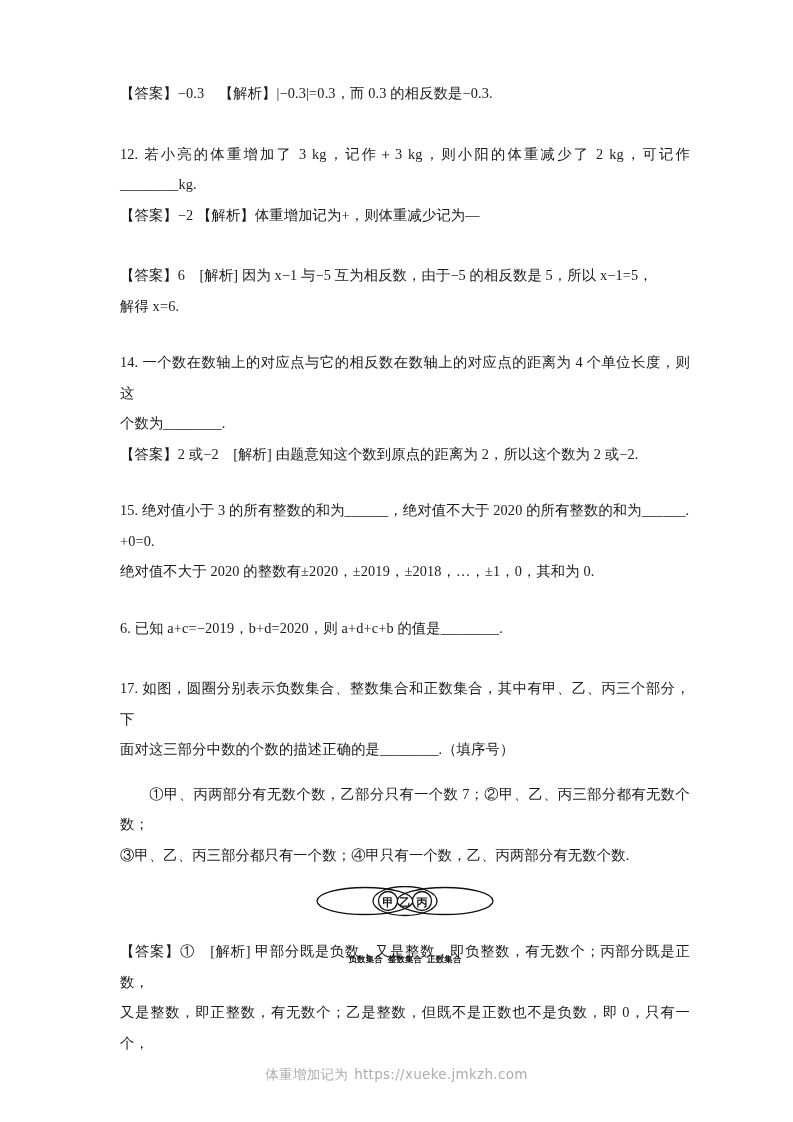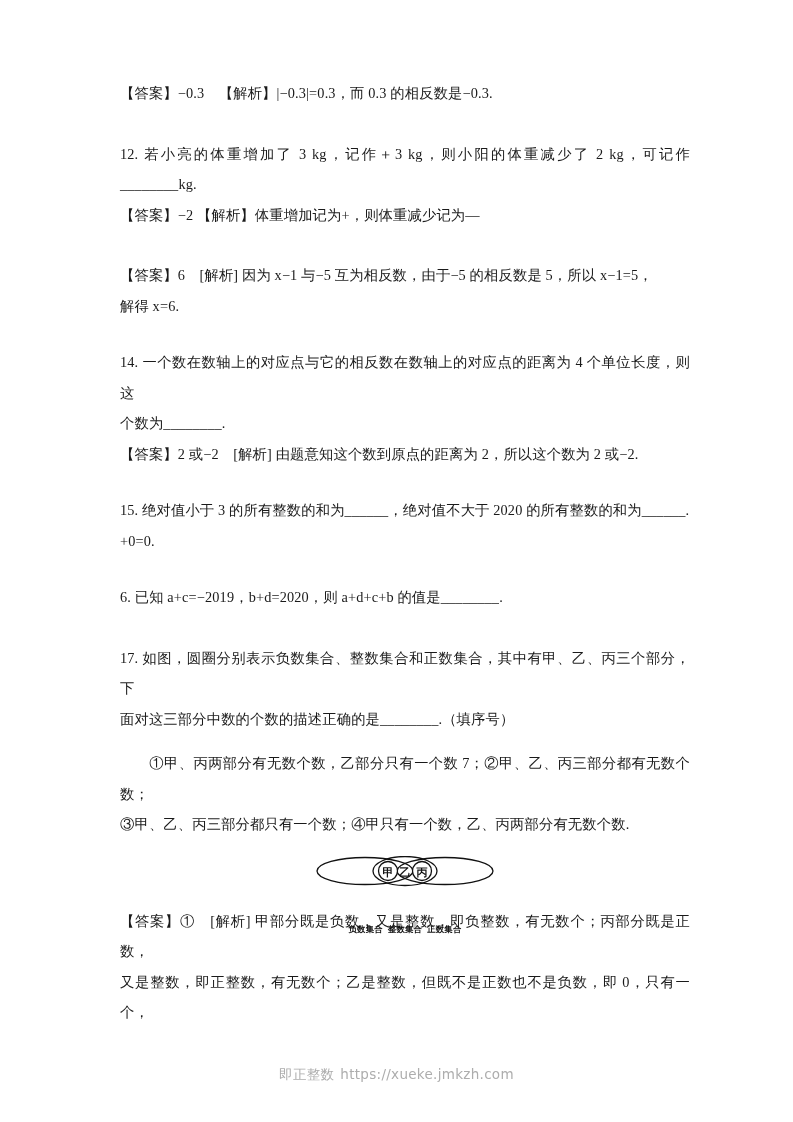--- a/index.html
+++ b/index.html
@@ -111,20 +111,21 @@
     <div class="ln">14. 一个数在数轴上的对应点与它的相反数在数轴上的对应点的距离为 4 个单位长度，则这</div>
     <div class="ln">个数为________.</div>
     <div class="ln">【答案】2 或−2　[解析] 由题意知这个数到原点的距离为 2，所以这个数为 2 或−2.</div>
   </div>
 
   <div class="gap-md"></div>
 
   <div class="blk">
     <div class="ln">15. 绝对值小于 3 的所有整数的和为______，绝对值不大于 2020 的所有整数的和为______.</div>
     <div class="ln">+0=0.</div>
+    <div class="ln">绝对值不大于 2020 的整数有±2020，±2019，±2018，…，±1，0，其和为 0.</div>
   </div>
 
   <div class="gap-md"></div>
 
   <div class="blk">
     <div class="ln">6. 已知 a+c=−2019，b+d=2020，则 a+d+c+b 的值是________.</div>
   </div>
 
   <div class="gap-lg"></div>
 
@@ -156,14 +157,14 @@
     </div>
 
     <div class="ln">【答案】①　[解析] 甲部分既是负数，又是整数，即负整数，有无数个；丙部分既是正数，</div>
     <div class="ln">又是整数，即正整数，有无数个；乙是整数，但既不是正数也不是负数，即 0，只有一个，</div>
 
   </div>
 
 </div>
 
 <div class="footer">
-  <span class="site">即正整数</span><span>https://xueke.jmkzh.com</span>
+  <span class="site">体重增加记为</span><span>https://xueke.jmkzh.com</span>
 </div>
 
 </body></html>

